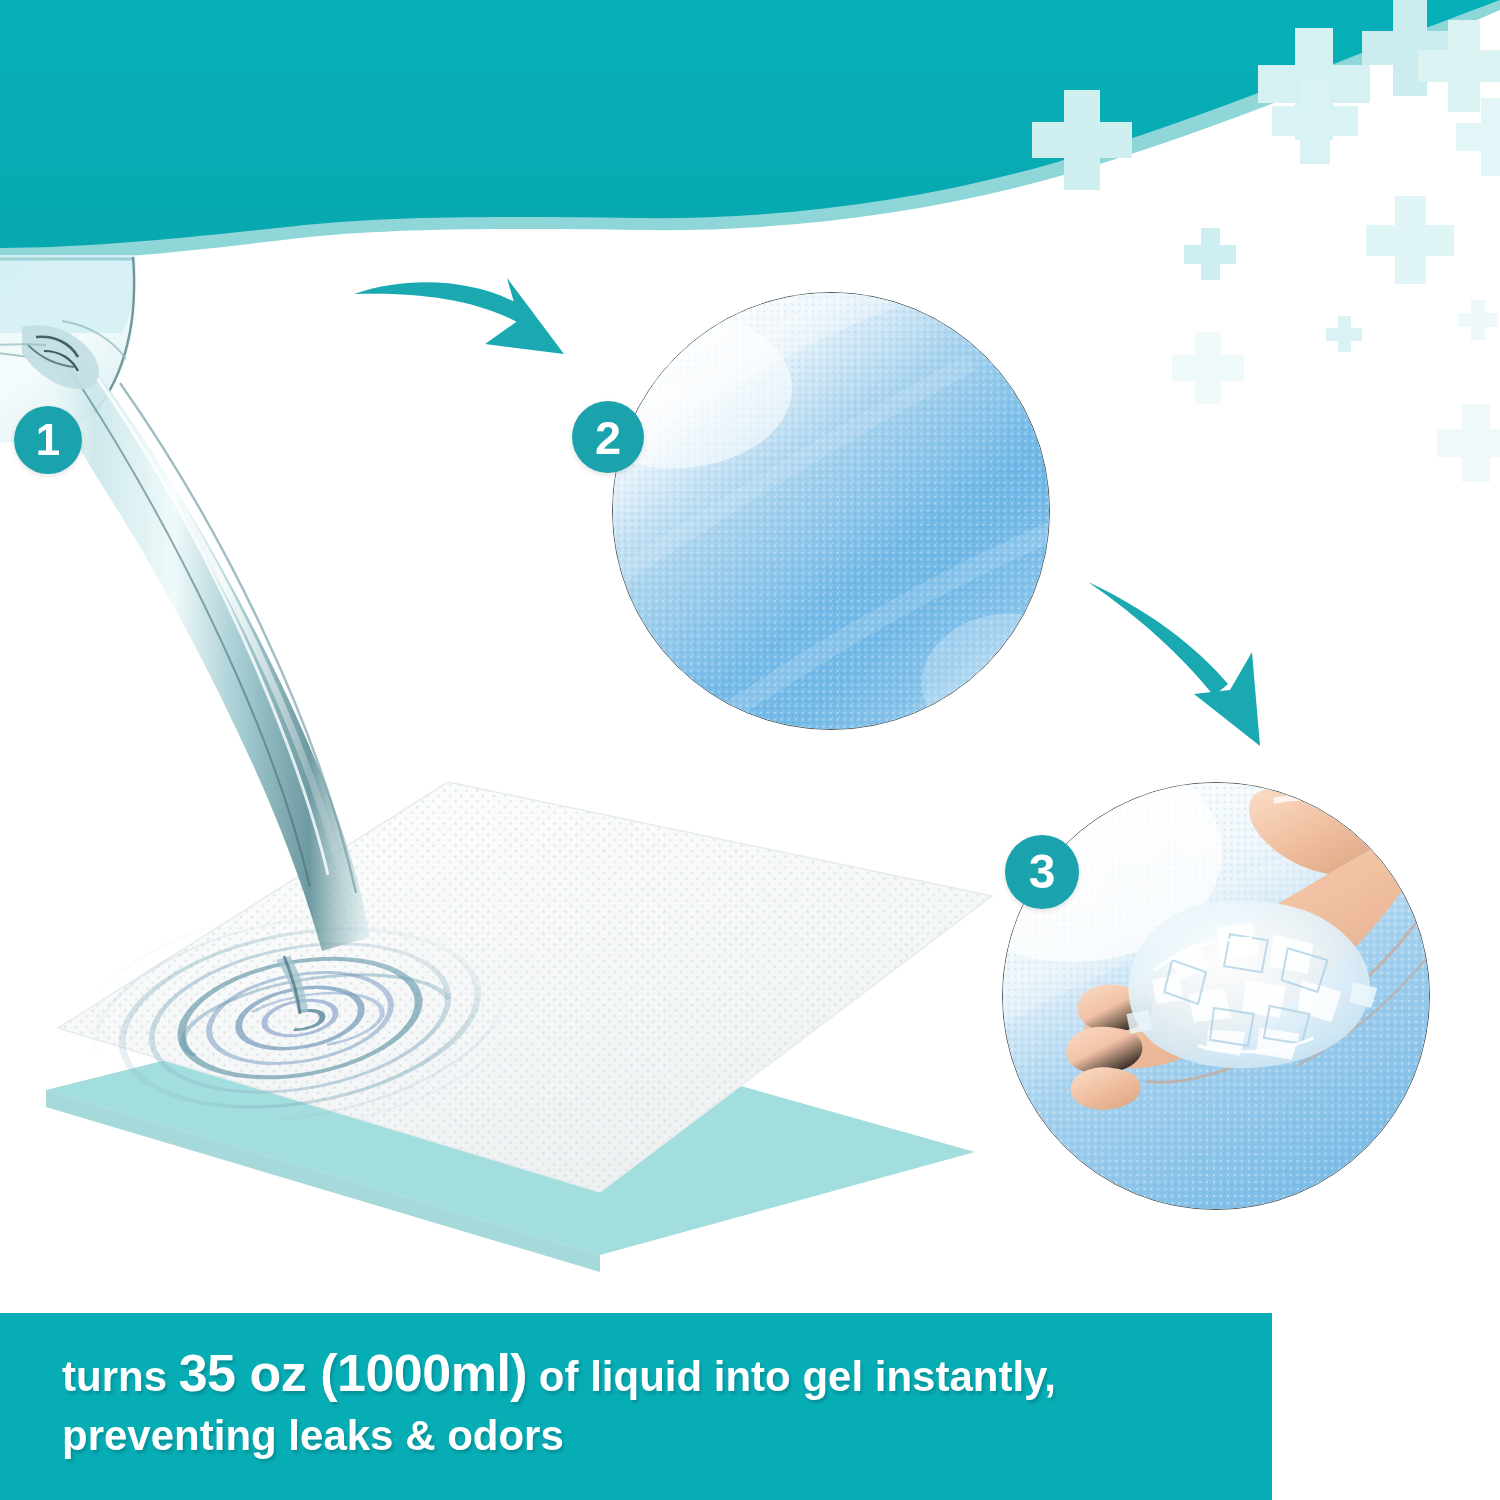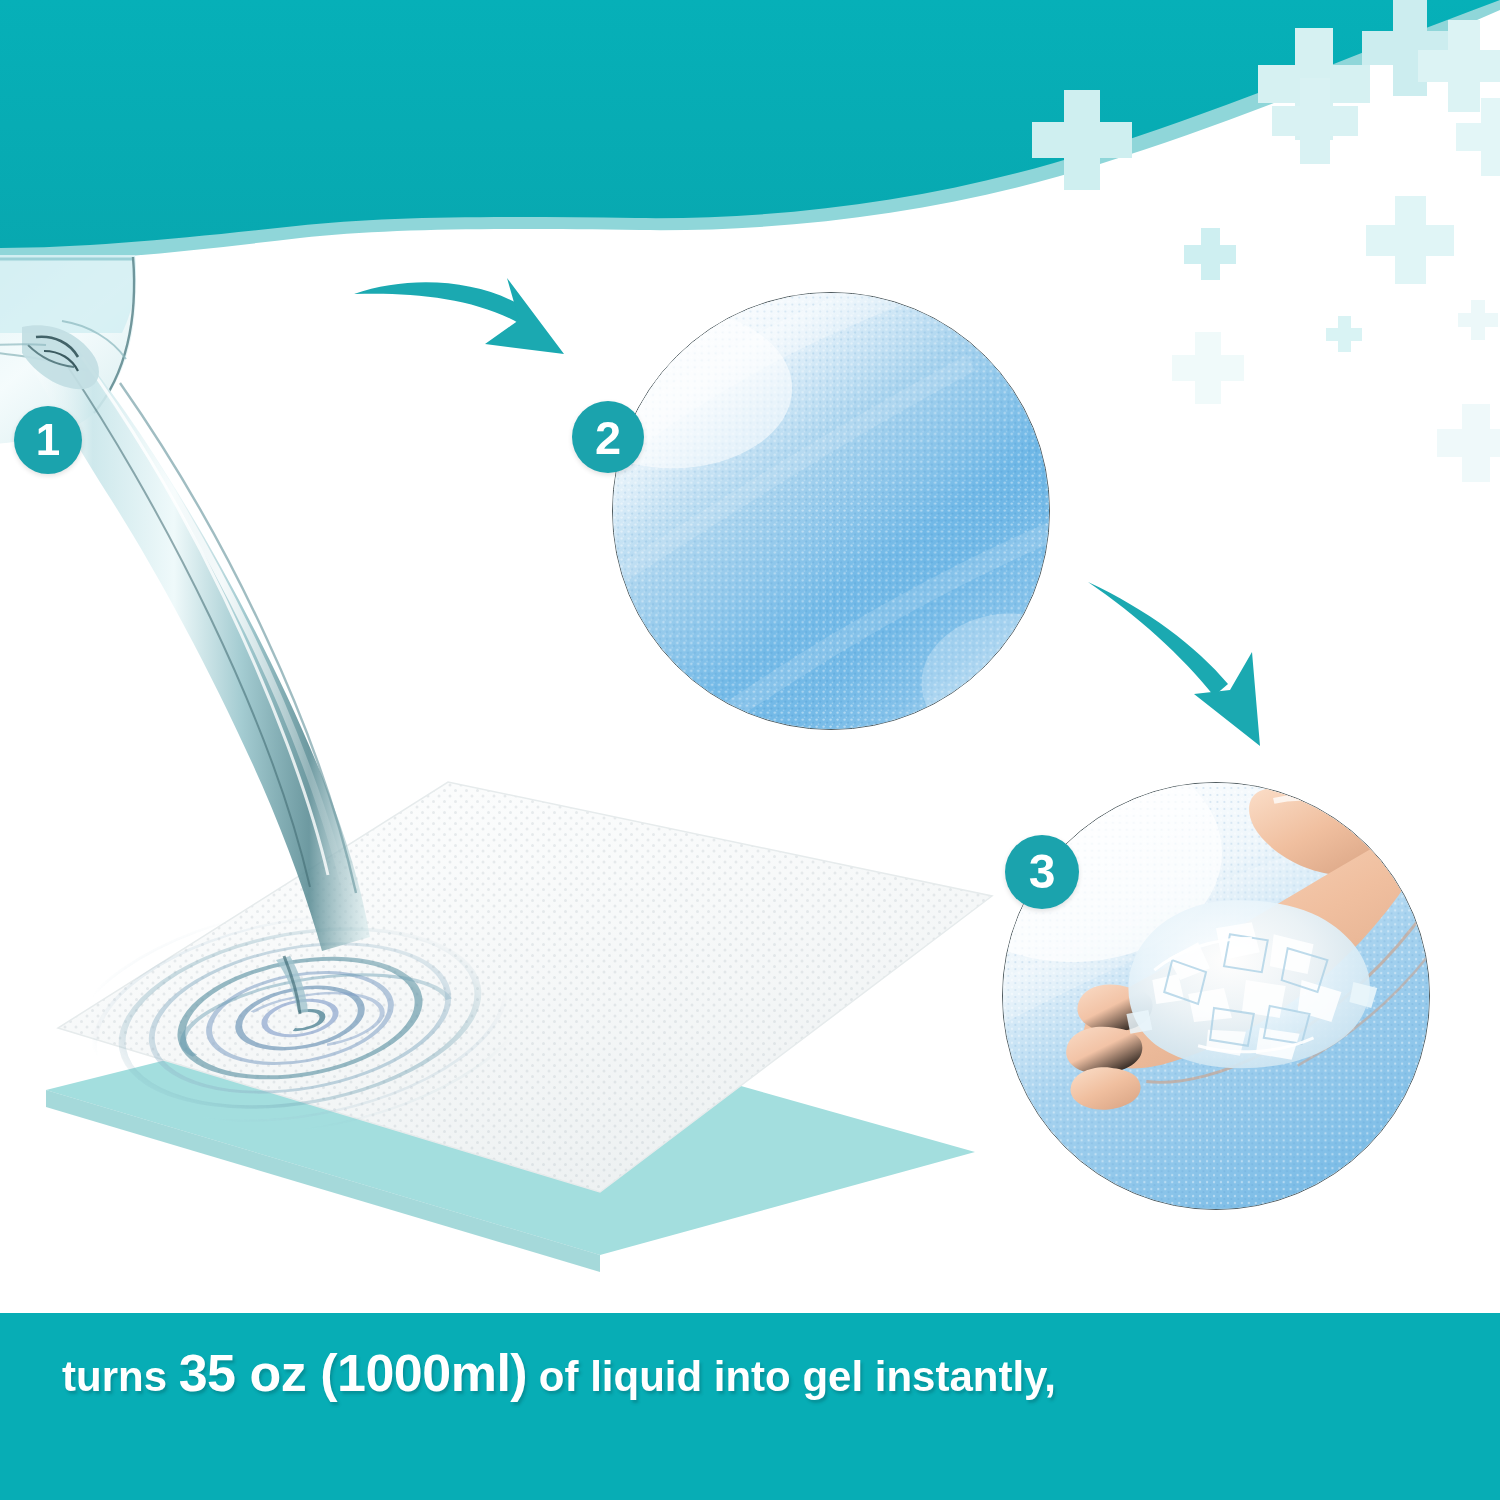--- a/index.html
+++ b/index.html
@@ -110,21 +110,21 @@
     z-index: 5;
     pointer-events: none;
   }
   #pad svg { display: block; }
 
   
   #bottom-banner {
     position: absolute;
     left: 0;
     top: 1313px;
-    width: 1500px;
+    width: 1272px;
     height: 187px;
     background: #07ADB5;
     z-index: 50;
   }
   .banner-text {
     position: absolute;
     left: 62px;
     top: 26px;
     width: 1380px;
     color: #ffffff;
@@ -483,16 +483,17 @@
   <div class="badge" id="badge-2" style="background: rgb(27, 163, 173);">
     <span>2</span>
   </div>
   <div class="badge" id="badge-3" style="background: rgb(27, 163, 173);">
     <span>3</span>
   </div>
 
   <div id="bottom-banner" style="background: rgb(7, 173, 181);">
     <div class="banner-text">
       <span>turns </span><span class="hilite">35 oz (1000ml)</span><span> of liquid into gel instantly,</span><br>
+      <span>preventing leaks &amp; odors</span>
     </div>
   </div>
 
 </div>
 
 </body></html>

